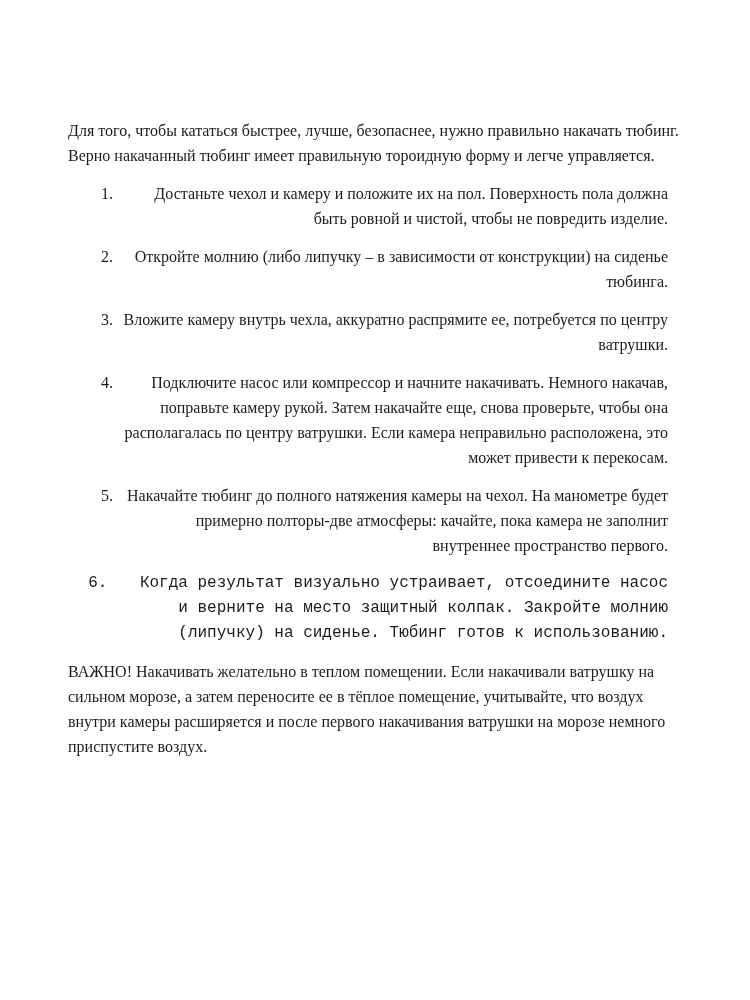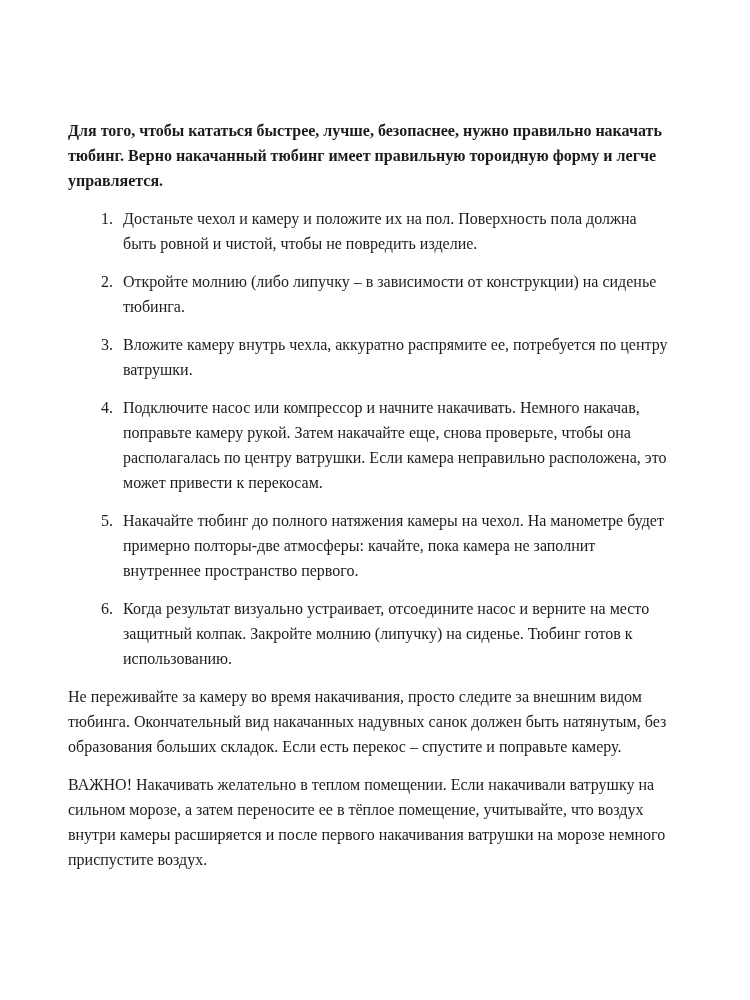--- a/index.html
+++ b/index.html
@@ -21,35 +21,37 @@
     padding: 118px 66px 40px 68px;
     background: #ffffff;
   }
   .doc p {
     margin: 0 0 13px 0;
     font-size: 16px;
     line-height: 25px;
     text-align: left;
   }
   .doc p.bold {
-    font-weight: bold;
+    font-weight: normal;
   }
   .doc ol {
     margin: 0 0 13px 0;
     padding: 0 0 0 49px;
     list-style: decimal;
   }
   .doc ol li {
     margin: 0 16px 13px 0;
     font-size: 16px;
     line-height: 25px;
     padding-left: 6px;
+    text-align: right;
   }
   .doc ol li:last-child {
     margin-bottom: 13px;
+    font-family: Liberation Mono, monospace;
   }
 </style>
 </head>
 <body>
 
 <div class="page">
   <div class="doc">
 
     <p class="bold">Для того, чтобы кататься быстрее, лучше, безопаснее, нужно правильно накачать тюбинг. Верно накачанный тюбинг имеет правильную тороидную форму и легче управляется.</p>
 
@@ -58,18 +60,17 @@
 
     <ol>
       <li>Достаньте чехол и камеру и положите их на пол. Поверхность пола должна быть ровной и чистой, чтобы не повредить изделие.</li>
       <li>Откройте молнию (либо липучку – в зависимости от конструкции) на сиденье тюбинга.</li>
       <li>Вложите камеру внутрь чехла, аккуратно распрямите ее, потребуется по центру ватрушки.</li>
       <li>Подключите насос или компрессор и начните накачивать. Немного накачав, поправьте камеру рукой. Затем накачайте еще, снова проверьте, чтобы она располагалась по центру ватрушки. Если камера неправильно расположена, это может привести к перекосам.</li>
       <li>Накачайте тюбинг до полного натяжения камеры на чехол. На манометре будет примерно полторы-две атмосферы: качайте, пока камера не заполнит внутреннее пространство первого.</li>
       <li>Когда результат визуально устраивает, отсоедините насос и верните на место защитный колпак. Закройте молнию (липучку) на сиденье. Тюбинг готов к использованию.</li>
     </ol>
 
-    <p>Не переживайте за камеру во время накачивания, просто следите за внешним видом тюбинга. Окончательный вид накачанных надувных санок должен быть натянутым, без образования больших складок. Если есть перекос – спустите и поправьте камеру.</p>
 
     <p>ВАЖНО! Накачивать желательно в теплом помещении. Если накачивали ватрушку на сильном морозе, а затем переносите ее в тёплое помещение, учитывайте, что воздух внутри камеры расширяется и после первого накачивания ватрушки на морозе немного приспустите воздух.</p>
 
   </div>
 </div>
 
 </body></html>

